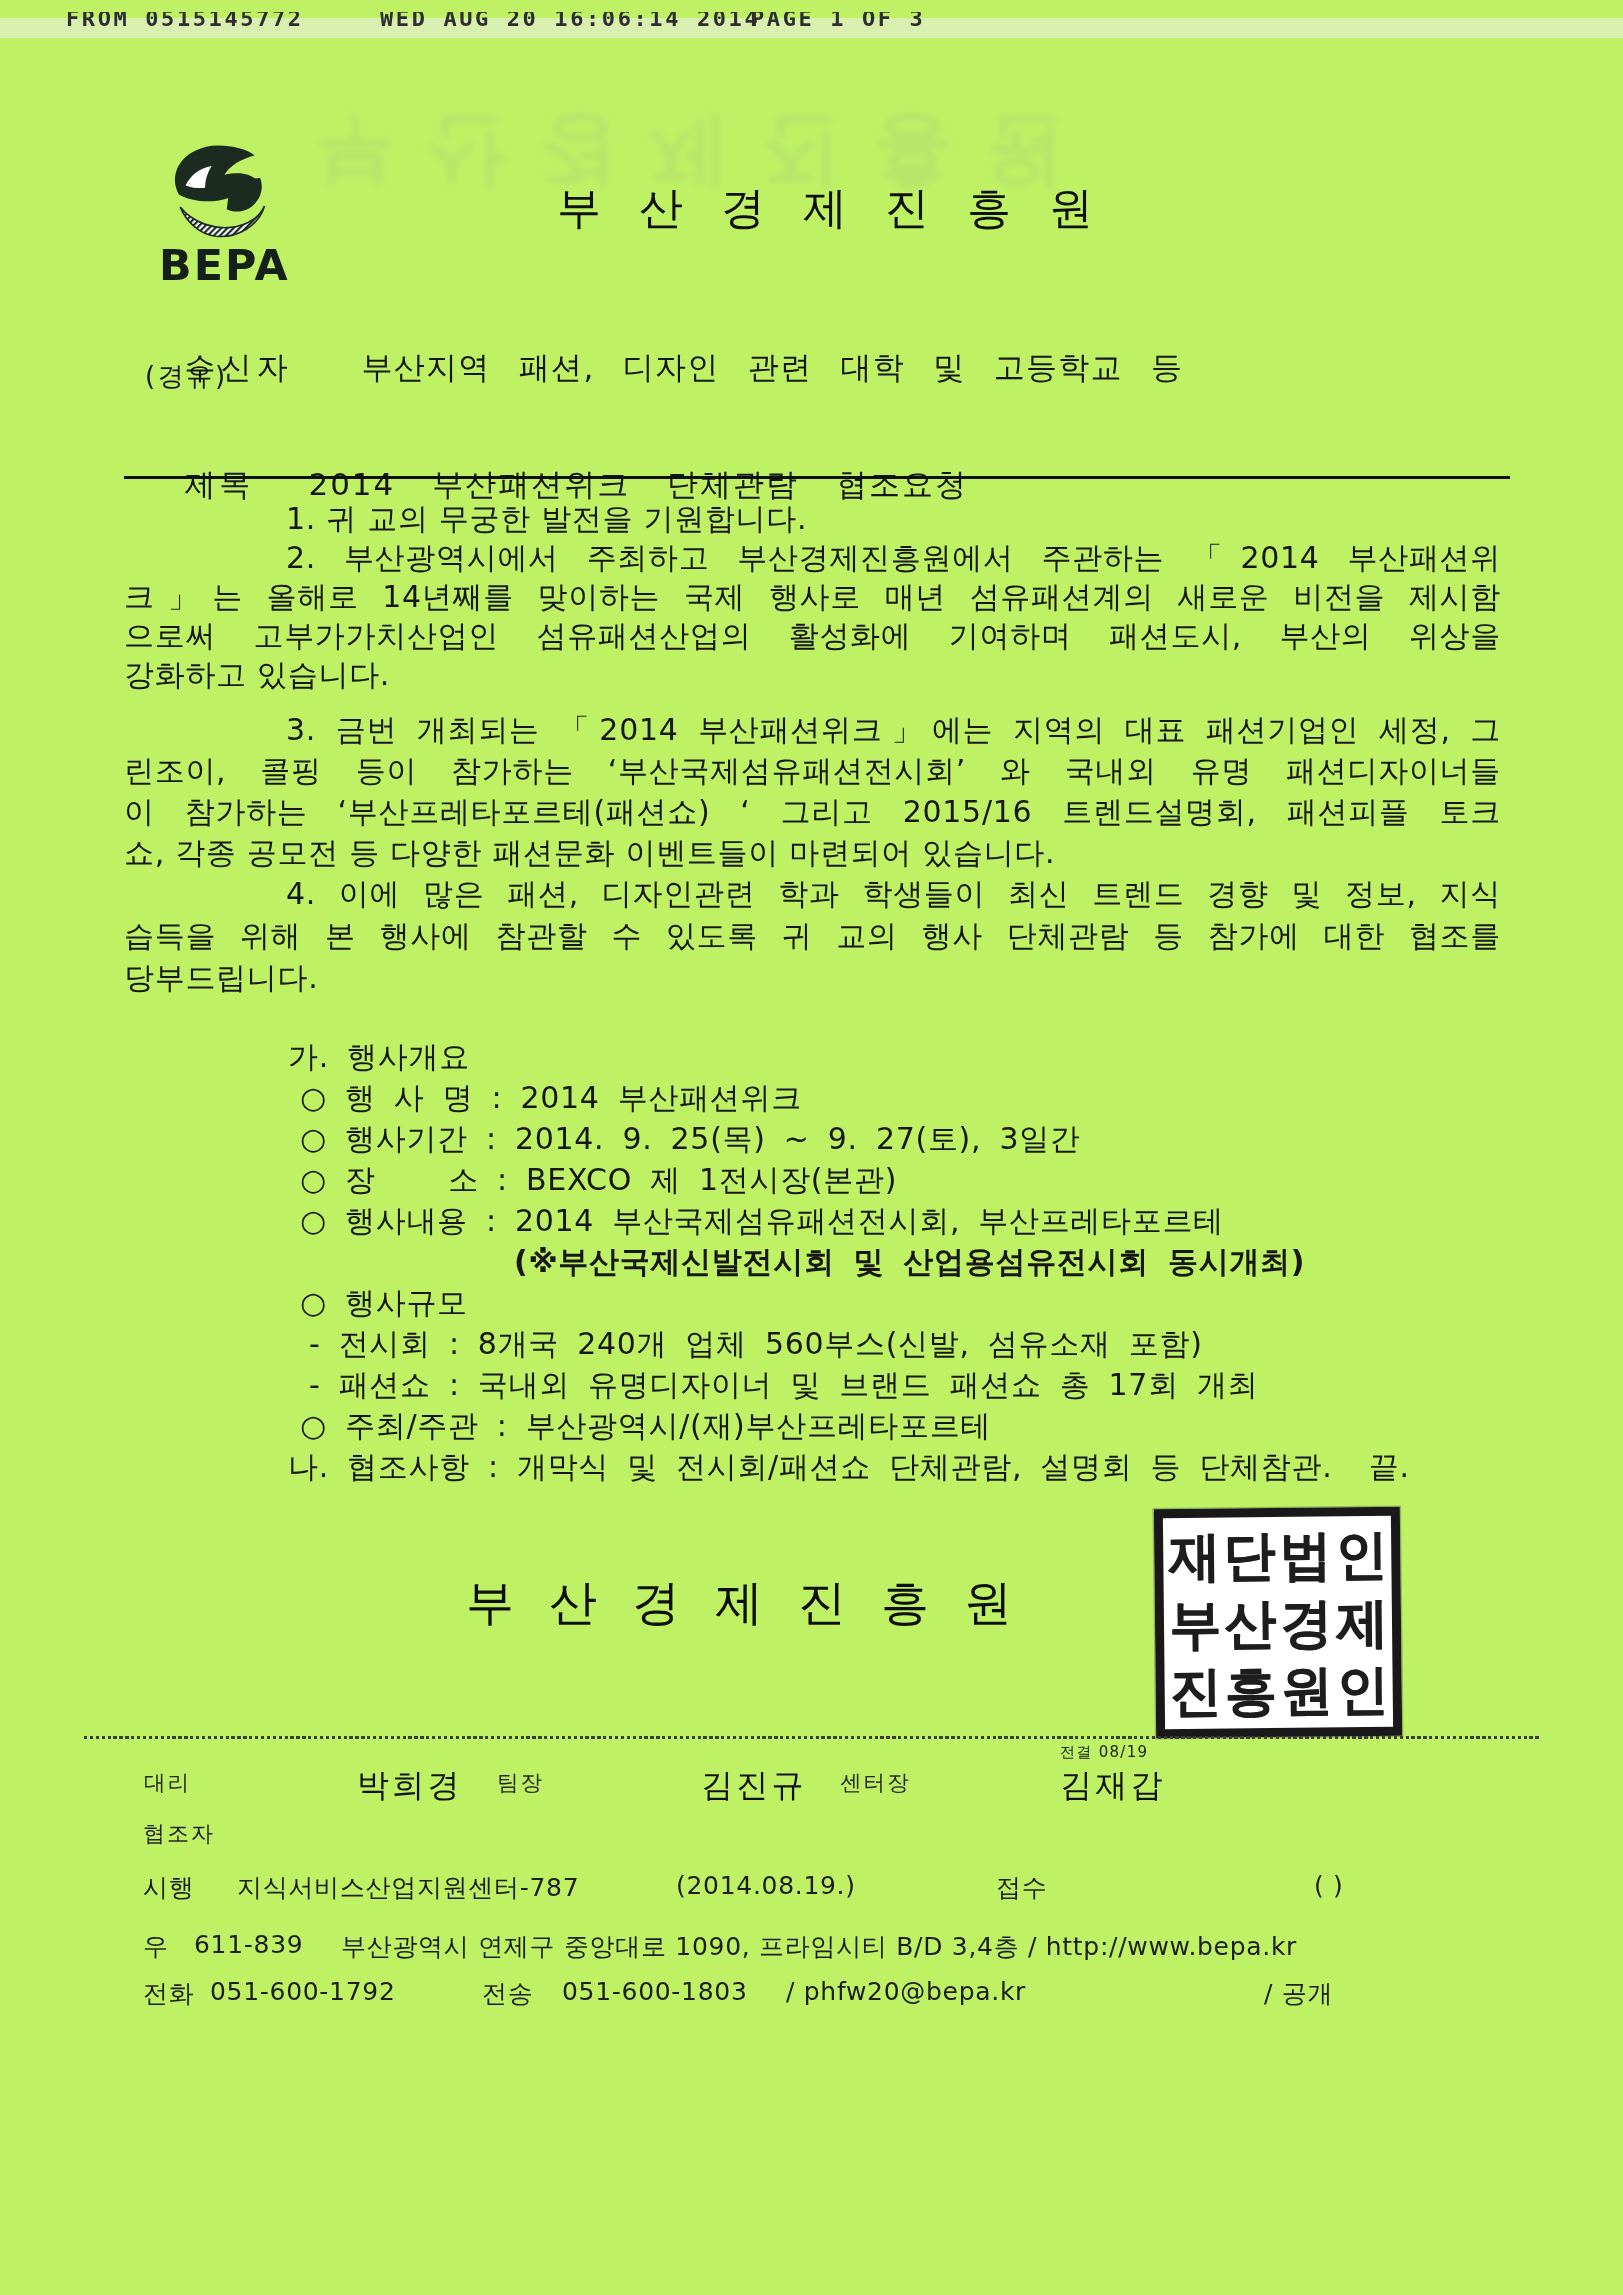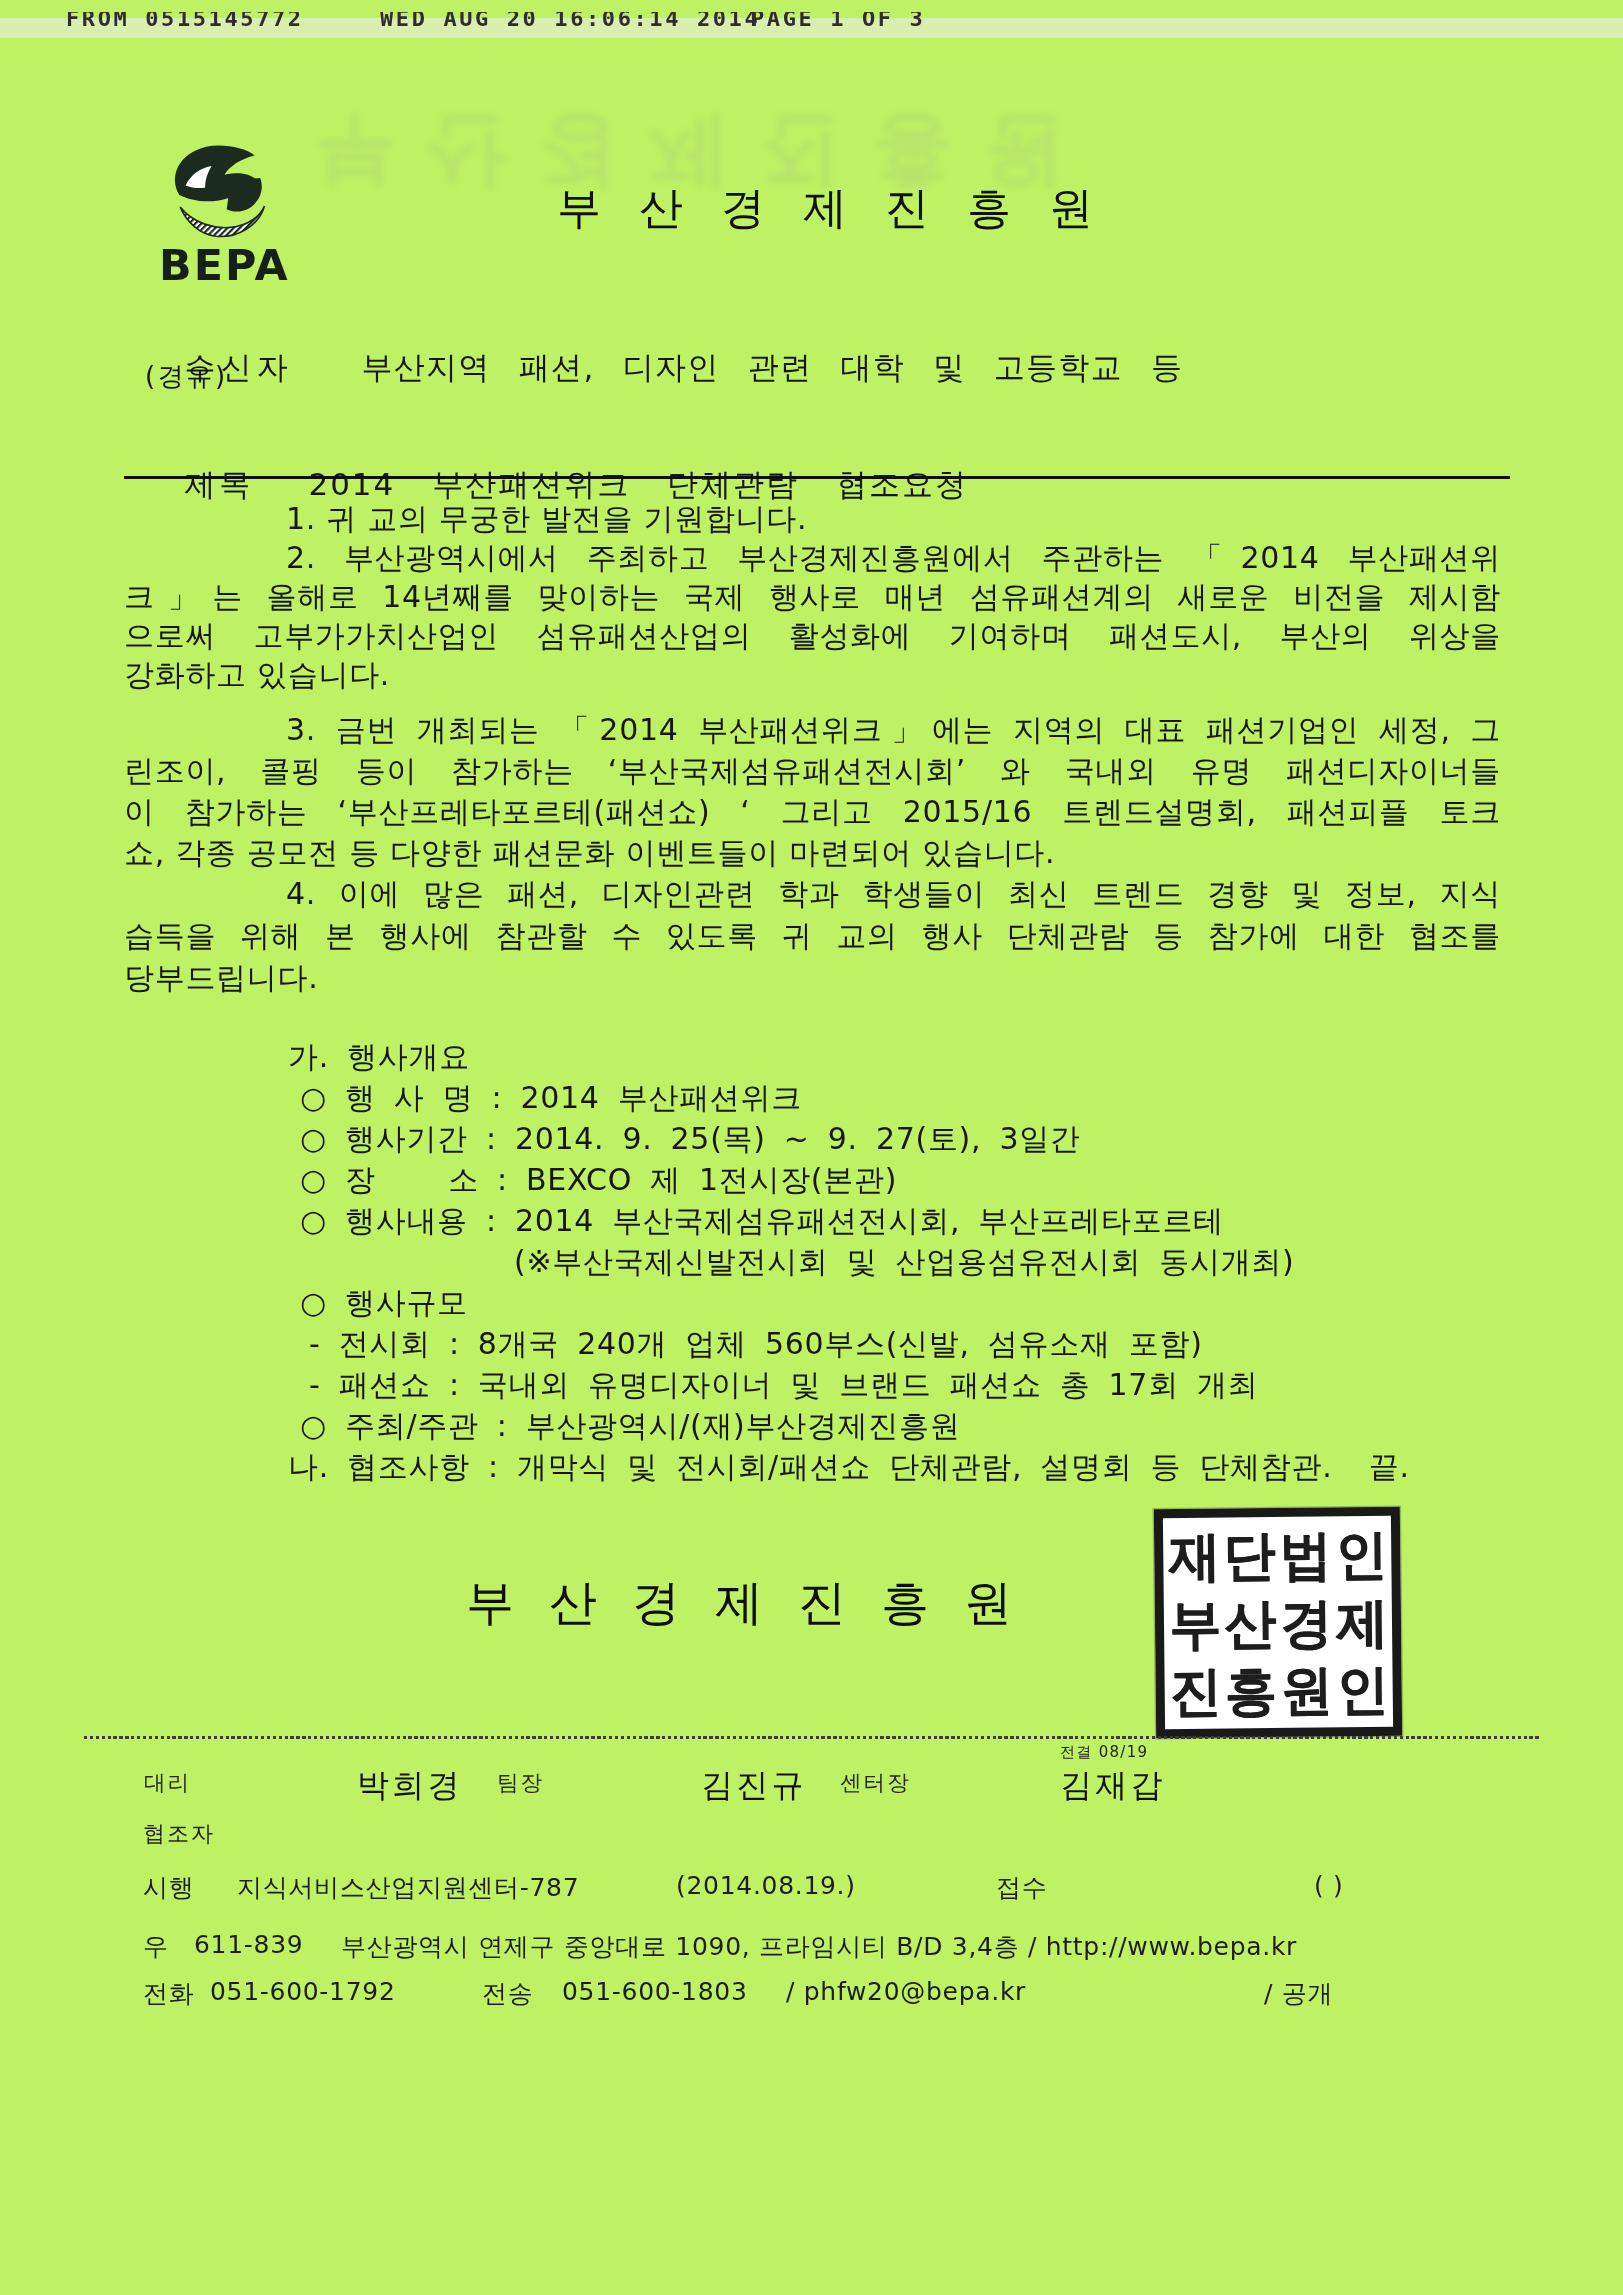--- a/index.html
+++ b/index.html
@@ -53,21 +53,21 @@
   .para .bline{line-height:39px;}
   .p3{margin-top:15px;}
   .p3 .bline{line-height:41px;}
   .p4 .bline{line-height:42px;}
   
   .listcol{position:absolute;left:0;top:1036px;width:1623px;font-size:30px;color:#171717;}
   .lline{line-height:41px;white-space:pre;word-spacing:7.9px;letter-spacing:0.7px;}
   .lline.section{margin-left:288px;}
   .lline.item{margin-left:300px;}
   .lline.sub{margin-left:309px;}
-  .lline.note{margin-left:514px;}
+  .lline.note{margin-left:514px;font-weight:bold;}
   
   .bigsig{
     position:absolute;left:466px;top:1571px;
     font-size:48px;font-weight:500;letter-spacing:35px;color:#0e0e0e;white-space:pre;
   }
   
   .seal{
     position:absolute;left:1155px;top:1508px;width:246px;height:229px;
     border:9.2px solid #191919;box-sizing:border-box;background:#fff;
     transform:rotate(-.6deg);box-shadow:0 0 0 1.3px rgba(20,20,20,.25);
@@ -167,21 +167,21 @@
   <div class="listcol">
       <div class="lline section">가. 행사개요</div>
       <div class="lline item">○ 행 사 명 : 2014 부산패션위크</div>
       <div class="lline item">○ 행사기간 : 2014. 9. 25(목) ~ 9. 27(토), 3일간</div>
       <div class="lline item">○ 장    소 : BEXCO 제 1전시장(본관)</div>
       <div class="lline item">○ 행사내용 : 2014 부산국제섬유패션전시회, 부산프레타포르테</div>
       <div class="lline note">(※부산국제신발전시회 및 산업용섬유전시회 동시개최)</div>
       <div class="lline item">○ 행사규모</div>
       <div class="lline sub">- 전시회 : 8개국 240개 업체 560부스(신발, 섬유소재 포함)</div>
       <div class="lline sub">- 패션쇼 : 국내외 유명디자이너 및 브랜드 패션쇼 총 17회 개최</div>
-      <div class="lline item">○ 주최/주관 : 부산광역시/(재)부산경제진흥원</div>
+      <div class="lline item">○ 주최/주관 : 부산광역시/(재)부산프레타포르테</div>
       <div class="lline section">나. 협조사항 : 개막식 및 전시회/패션쇼 단체관람, 설명회 등 단체참관.  끝.</div>
     </div>
 
   <div class="bigsig">부산경제진흥원</div>
 
   <div class="seal">
     <div class="sealgrid">
         <span class="seal-ch">재</span>
         <span class="seal-ch">단</span>
         <span class="seal-ch">법</span>

